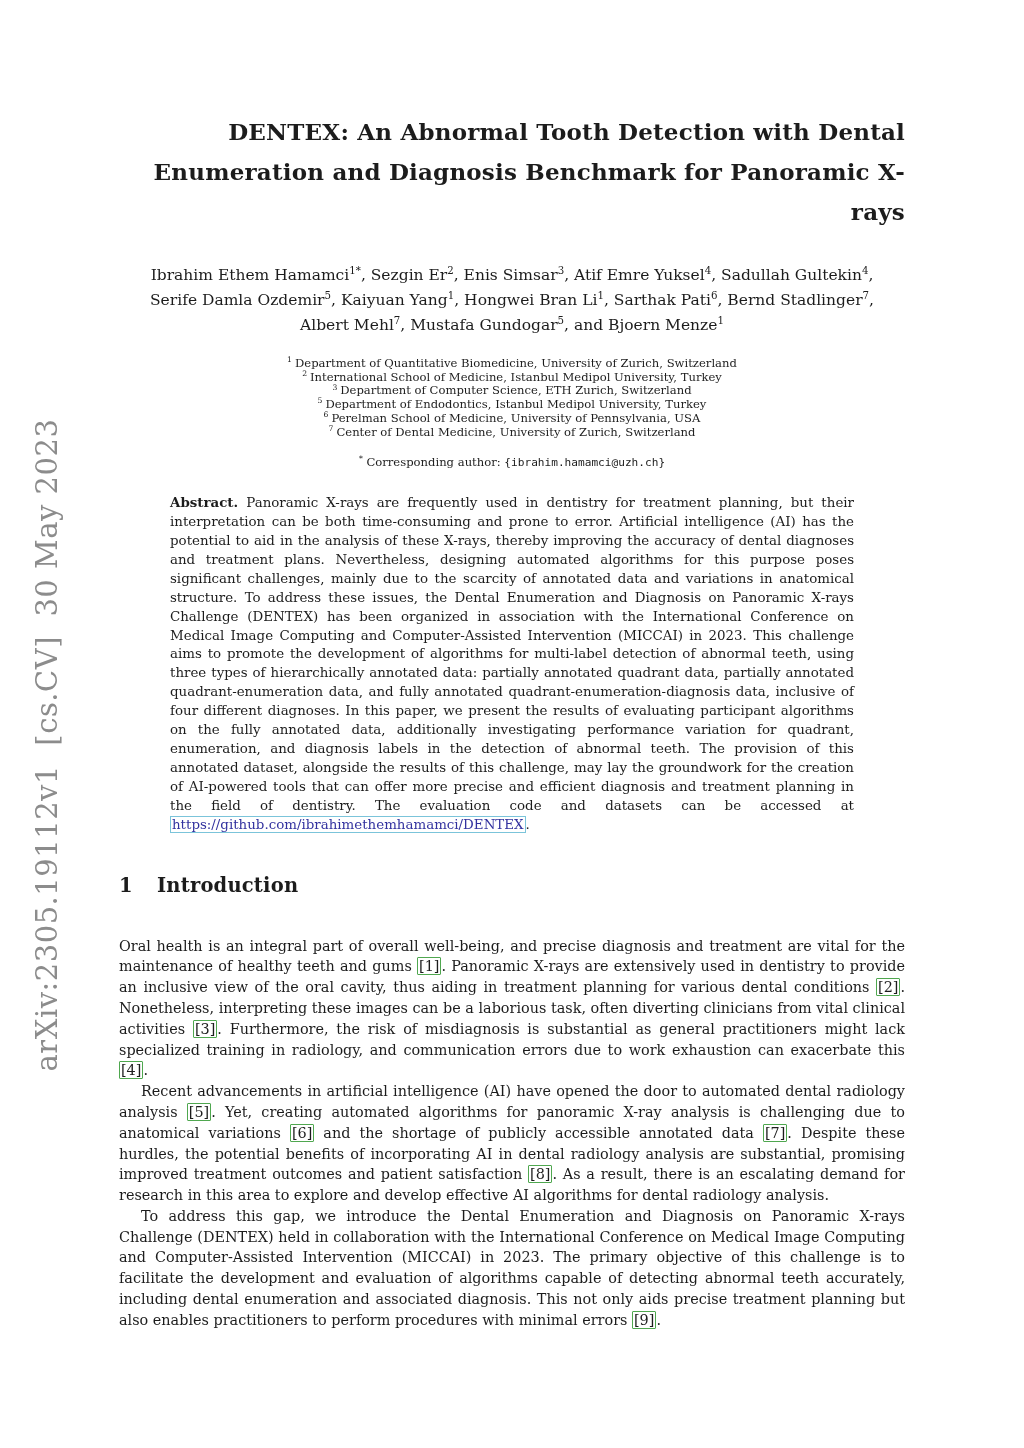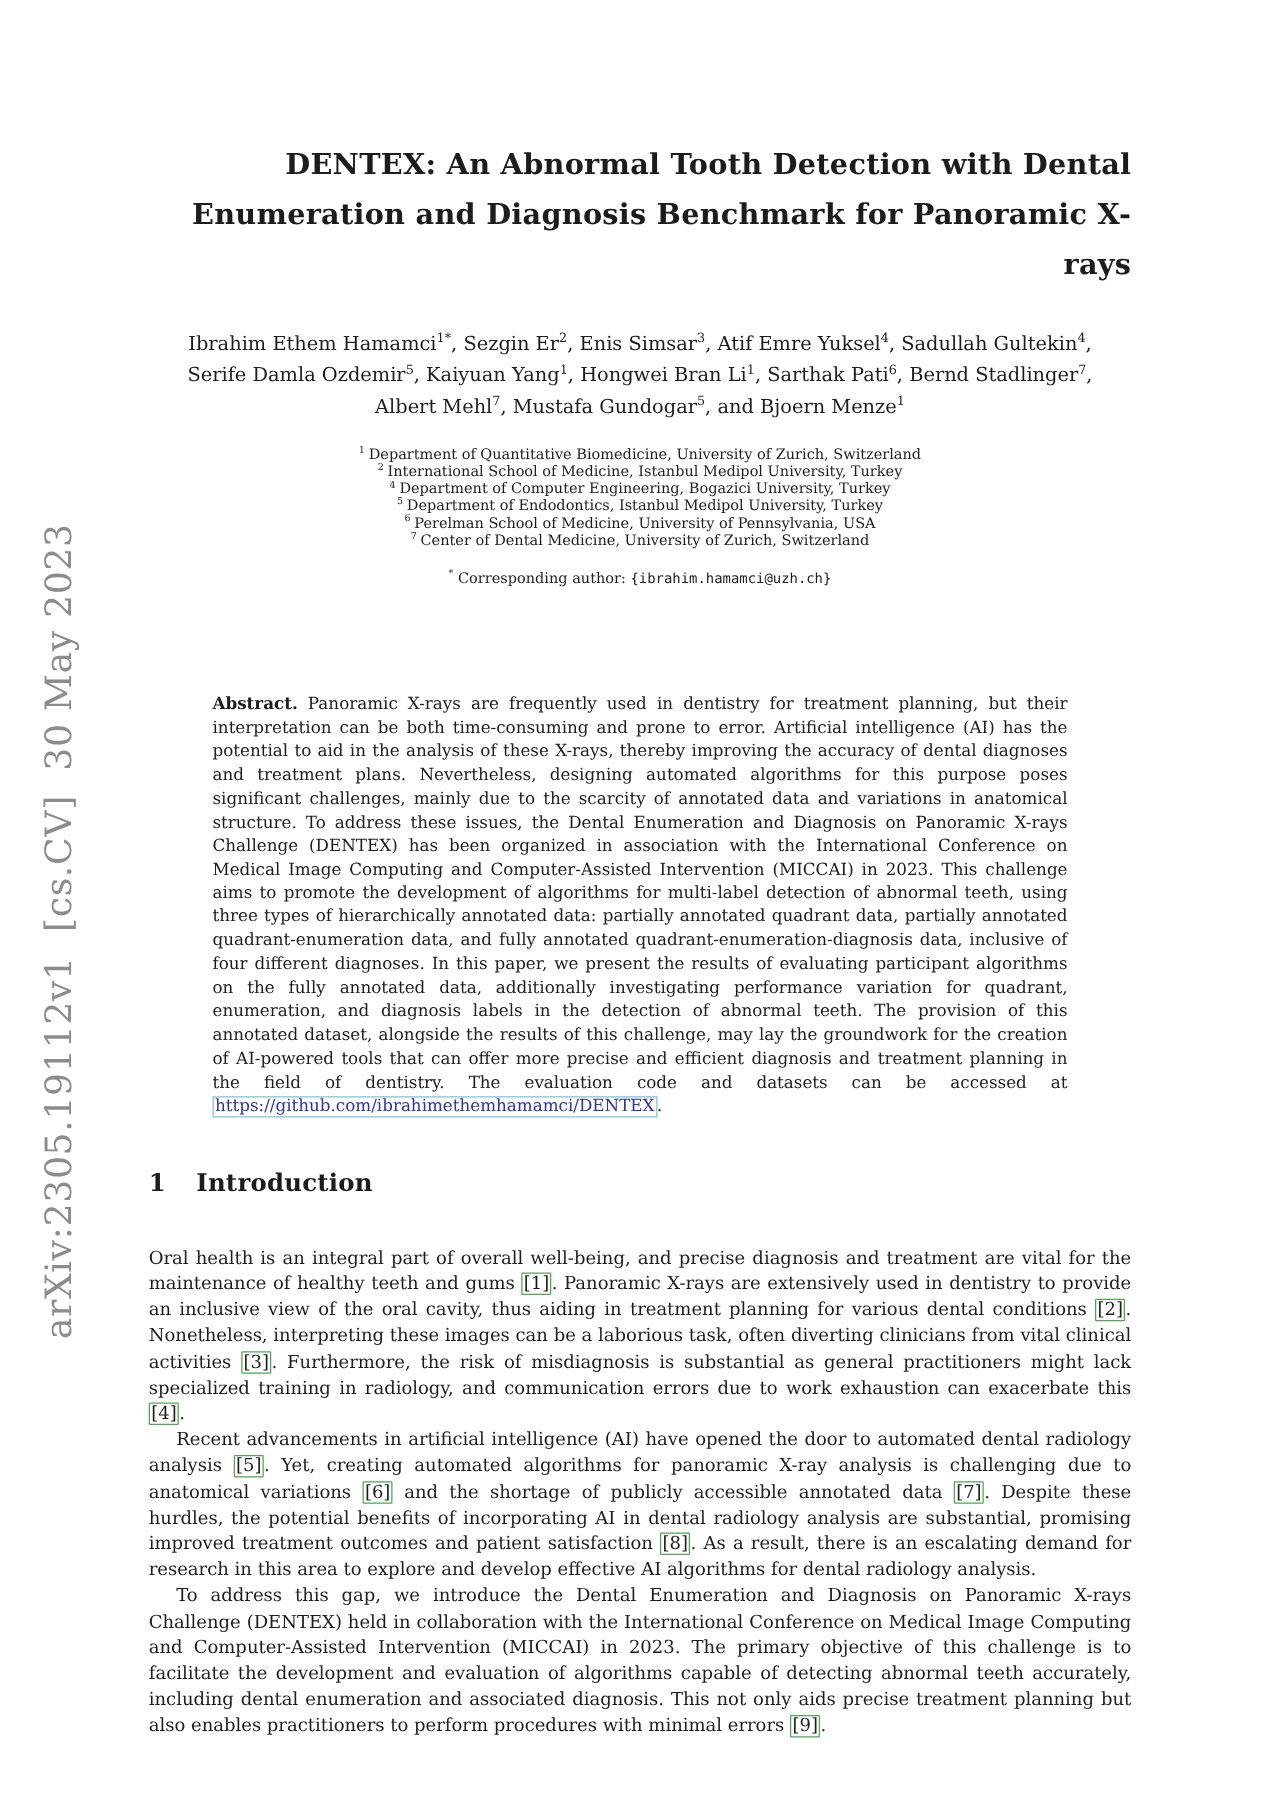--- a/index.html
+++ b/index.html
@@ -35,21 +35,21 @@
   sup{font-size:66%;line-height:0;}
 
   .authors{margin:31px 18px 0 18px;font-size:15.5px;line-height:25px;text-align:center;}
 
   .affiliations{margin-top:19px;font-size:11.6px;line-height:13.7px;text-align:center;}
   .affil sup{margin-right:3px;}
 
   .corresponding{margin:16px 0 0 0;font-size:11.6px;line-height:15px;text-align:center;}
 
   .abstract{
-    margin:84px auto 0 auto;width:684px;
+    margin:23px auto 0 auto;width:684px;
     font-size:13.4px;line-height:18.9px;text-align:justify;
   }
 
   .keywords{margin:41px 0 0 0;font-size:14.3px;line-height:21px;text-align:justify;}
 
   .section-heading{margin:39px 0 0 0;font-size:19.5px;font-weight:bold;letter-spacing:0.2px;}
   .secnum{display:inline-block;min-width:38px;}
 
   .body-par{margin:0;font-size:14.4px;line-height:20.8px;text-align:justify;}
   .first{margin-top:39px;}
@@ -75,21 +75,21 @@
 
   <main class="content">
 
     <h1 class="title"><span>DENTEX: An Abnormal Tooth Detection with Dental</span><br><span>Enumeration and Diagnosis Benchmark for Panoramic X-rays</span></h1>
 
     <p class="authors"><span>Ibrahim Ethem Hamamci<sup>1*</sup></span>, <span>Sezgin Er<sup>2</sup></span>, <span>Enis Simsar<sup>3</sup></span>, <span>Atif Emre Yuksel<sup>4</sup></span>, <span>Sadullah Gultekin<sup>4</sup></span>, <span>Serife Damla Ozdemir<sup>5</sup></span>, <span>Kaiyuan Yang<sup>1</sup></span>, <span>Hongwei Bran Li<sup>1</sup></span>, <span>Sarthak Pati<sup>6</sup></span>, <span>Bernd Stadlinger<sup>7</sup></span>, <span>Albert Mehl<sup>7</sup></span>, <span>Mustafa Gundogar<sup>5</sup></span>, and <span>Bjoern Menze<sup>1</sup></span></p>
 
     <div class="affiliations">
         <div class="affil"><sup>1</sup>Department of Quantitative Biomedicine, University of Zurich, Switzerland</div>
         <div class="affil"><sup>2</sup>International School of Medicine, Istanbul Medipol University, Turkey</div>
-        <div class="affil"><sup>4</sup>Department of Computer Engineering, Bogazici University, Turkey</div>
+        <div class="affil"><sup>3</sup>Department of Computer Science, ETH Zurich, Switzerland</div>
         <div class="affil"><sup>5</sup>Department of Endodontics, Istanbul Medipol University, Turkey</div>
         <div class="affil"><sup>6</sup>Perelman School of Medicine, University of Pennsylvania, USA</div>
         <div class="affil"><sup>7</sup>Center of Dental Medicine, University of Zurich, Switzerland</div>
       </div>
 
     <p class="corresponding"><sup>*</sup> Corresponding author: <span class="mono">{ibrahim.hamamci@uzh.ch}</span></p>
 
     <div class="abstract"><b>Abstract.</b> Panoramic X-rays are frequently used in dentistry for treatment planning, but their interpretation can be both time-consuming and prone to error. Artificial intelligence (AI) has the potential to aid in the analysis of these X-rays, thereby improving the accuracy of dental diagnoses and treatment plans. Nevertheless, designing automated algorithms for this purpose poses significant challenges, mainly due to the scarcity of annotated data and variations in anatomical structure. To address these issues, the Dental Enumeration and Diagnosis on Panoramic X-rays Challenge (DENTEX) has been organized in association with the International Conference on Medical Image Computing and Computer-Assisted Intervention (MICCAI) in 2023. This challenge aims to promote the development of algorithms for multi-label detection of abnormal teeth, using three types of hierarchically annotated data: partially annotated quadrant data, partially annotated quadrant-enumeration data, and fully annotated quadrant-enumeration-diagnosis data, inclusive of four different diagnoses. In this paper, we present the results of evaluating participant algorithms on the fully annotated data, additionally investigating performance variation for quadrant, enumeration, and diagnosis labels in the detection of abnormal teeth. The provision of this annotated dataset, alongside the results of this challenge, may lay the groundwork for the creation of AI-powered tools that can offer more precise and efficient diagnosis and treatment planning in the field of dentistry. The evaluation code and datasets can be accessed at <a class="boxlink">https://github.com/ibrahimethemhamamci/DENTEX</a>.</div>
 
 

